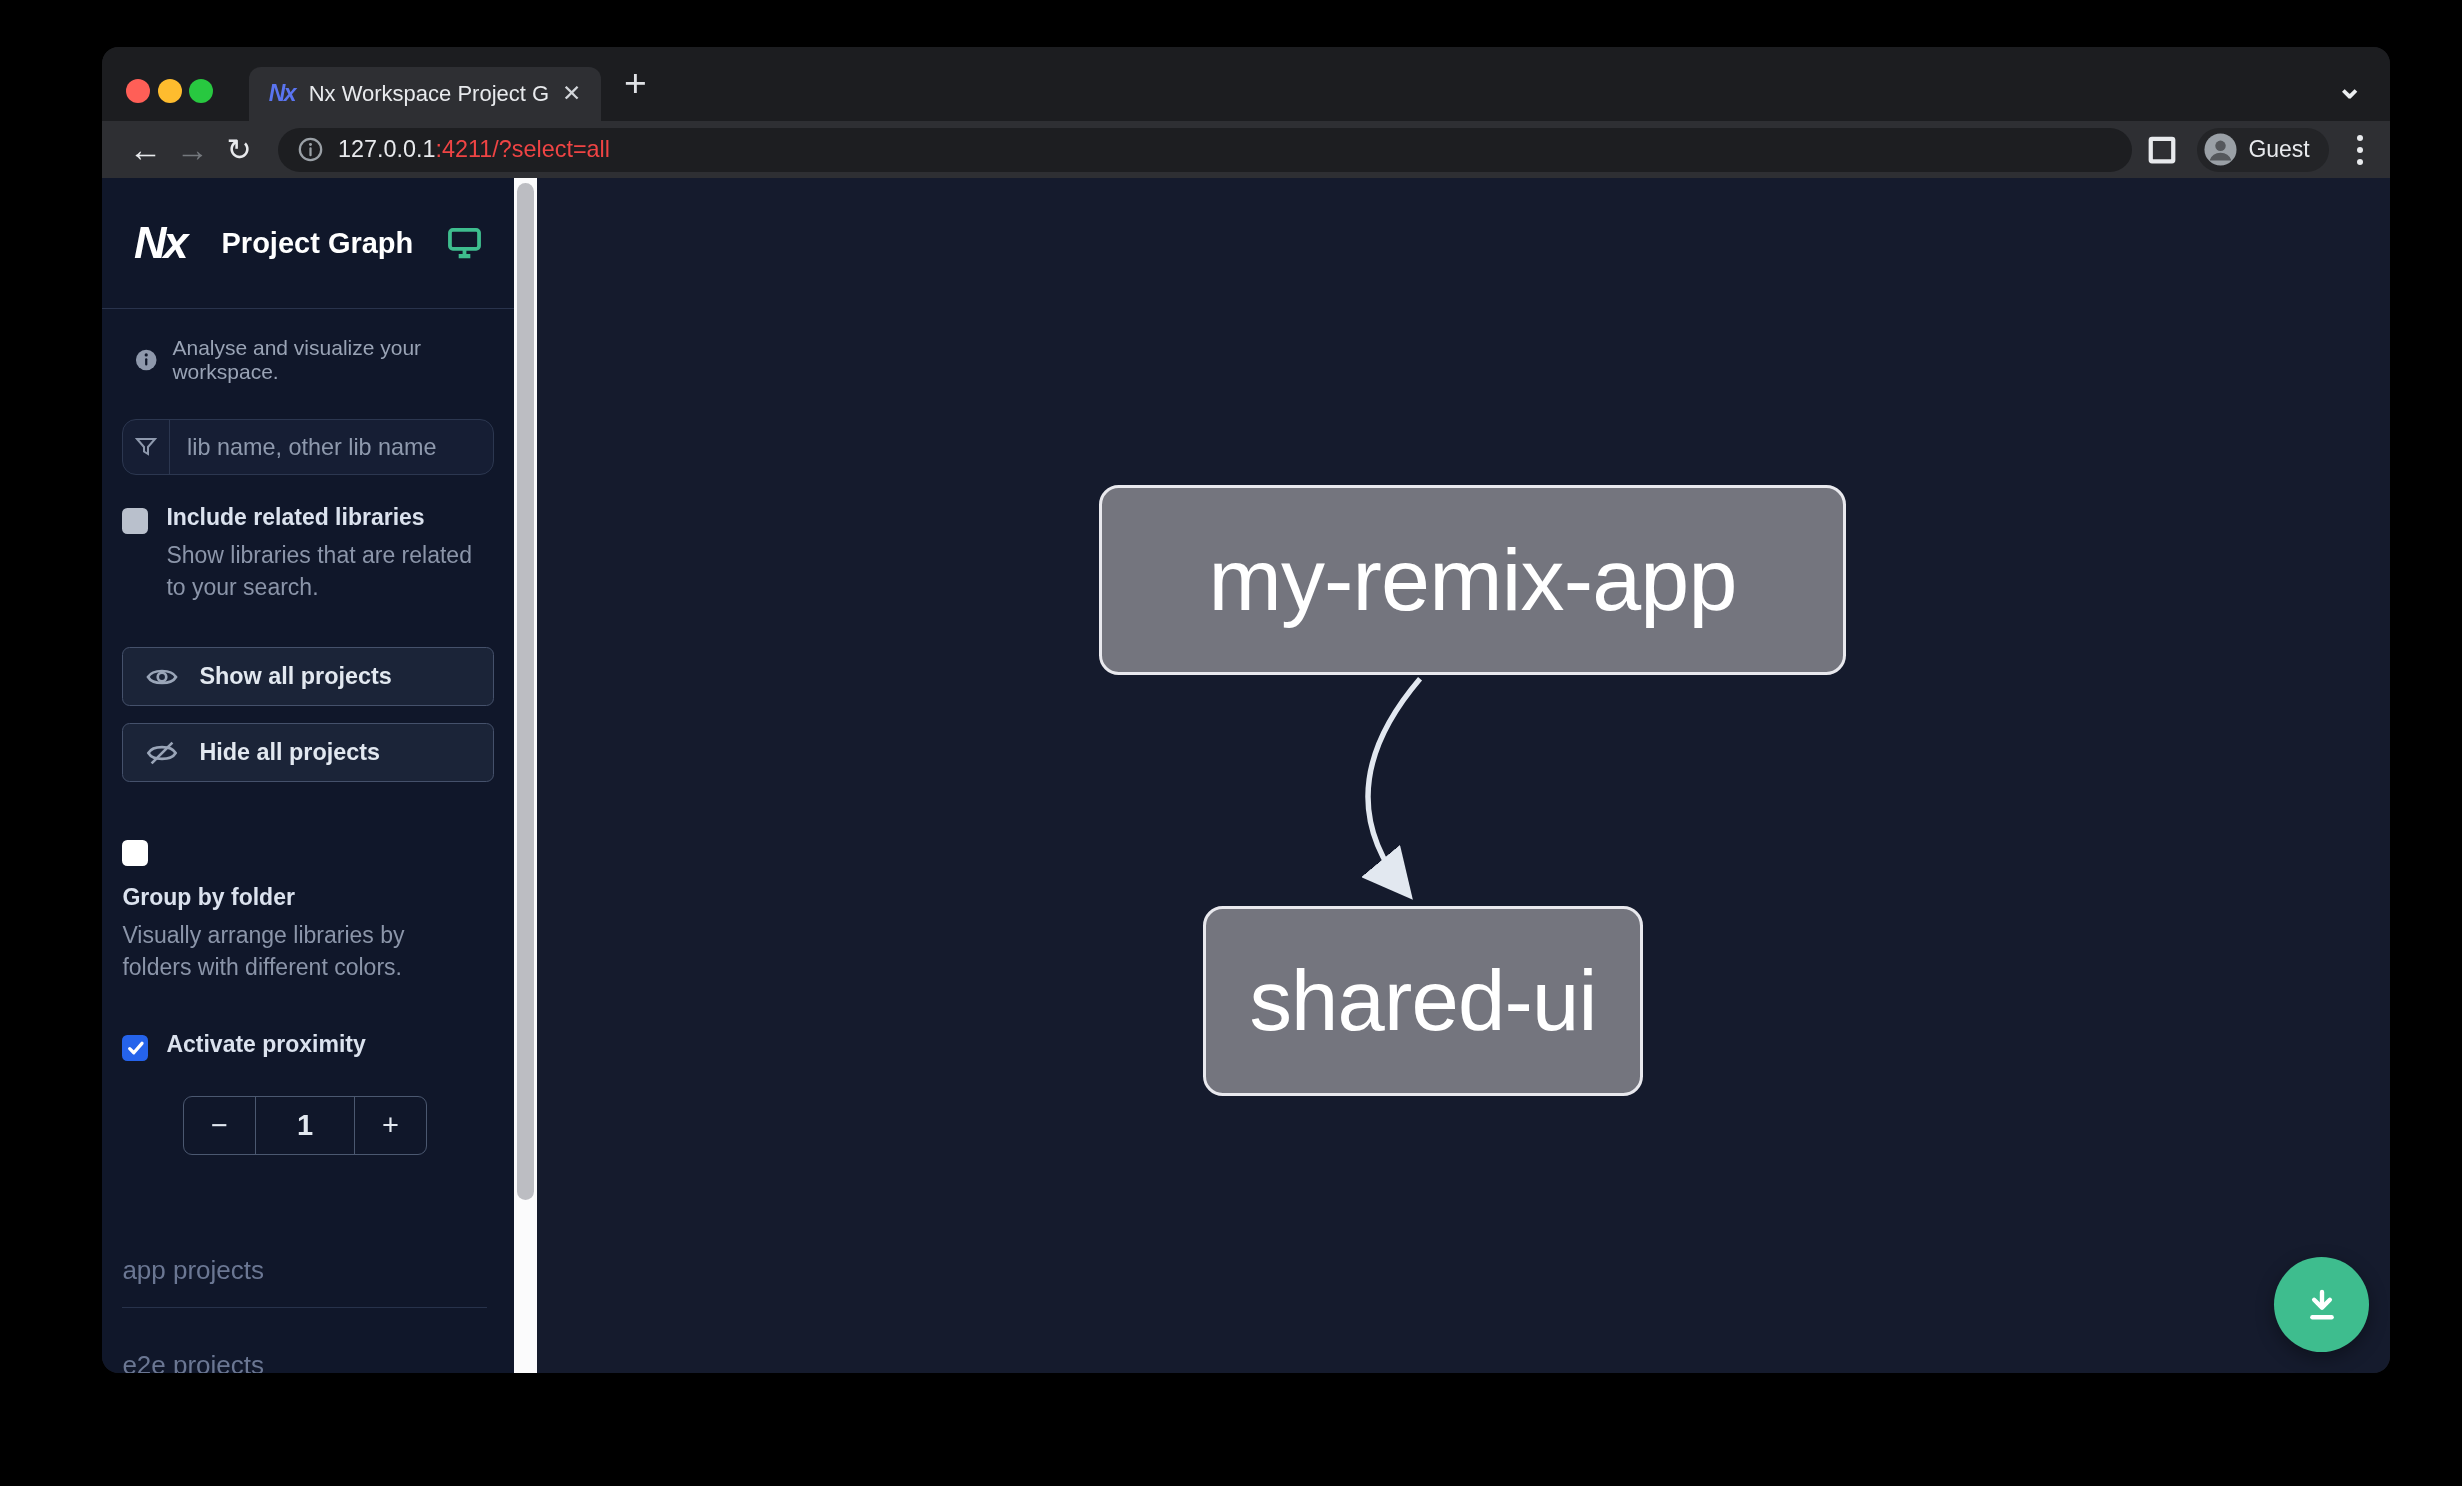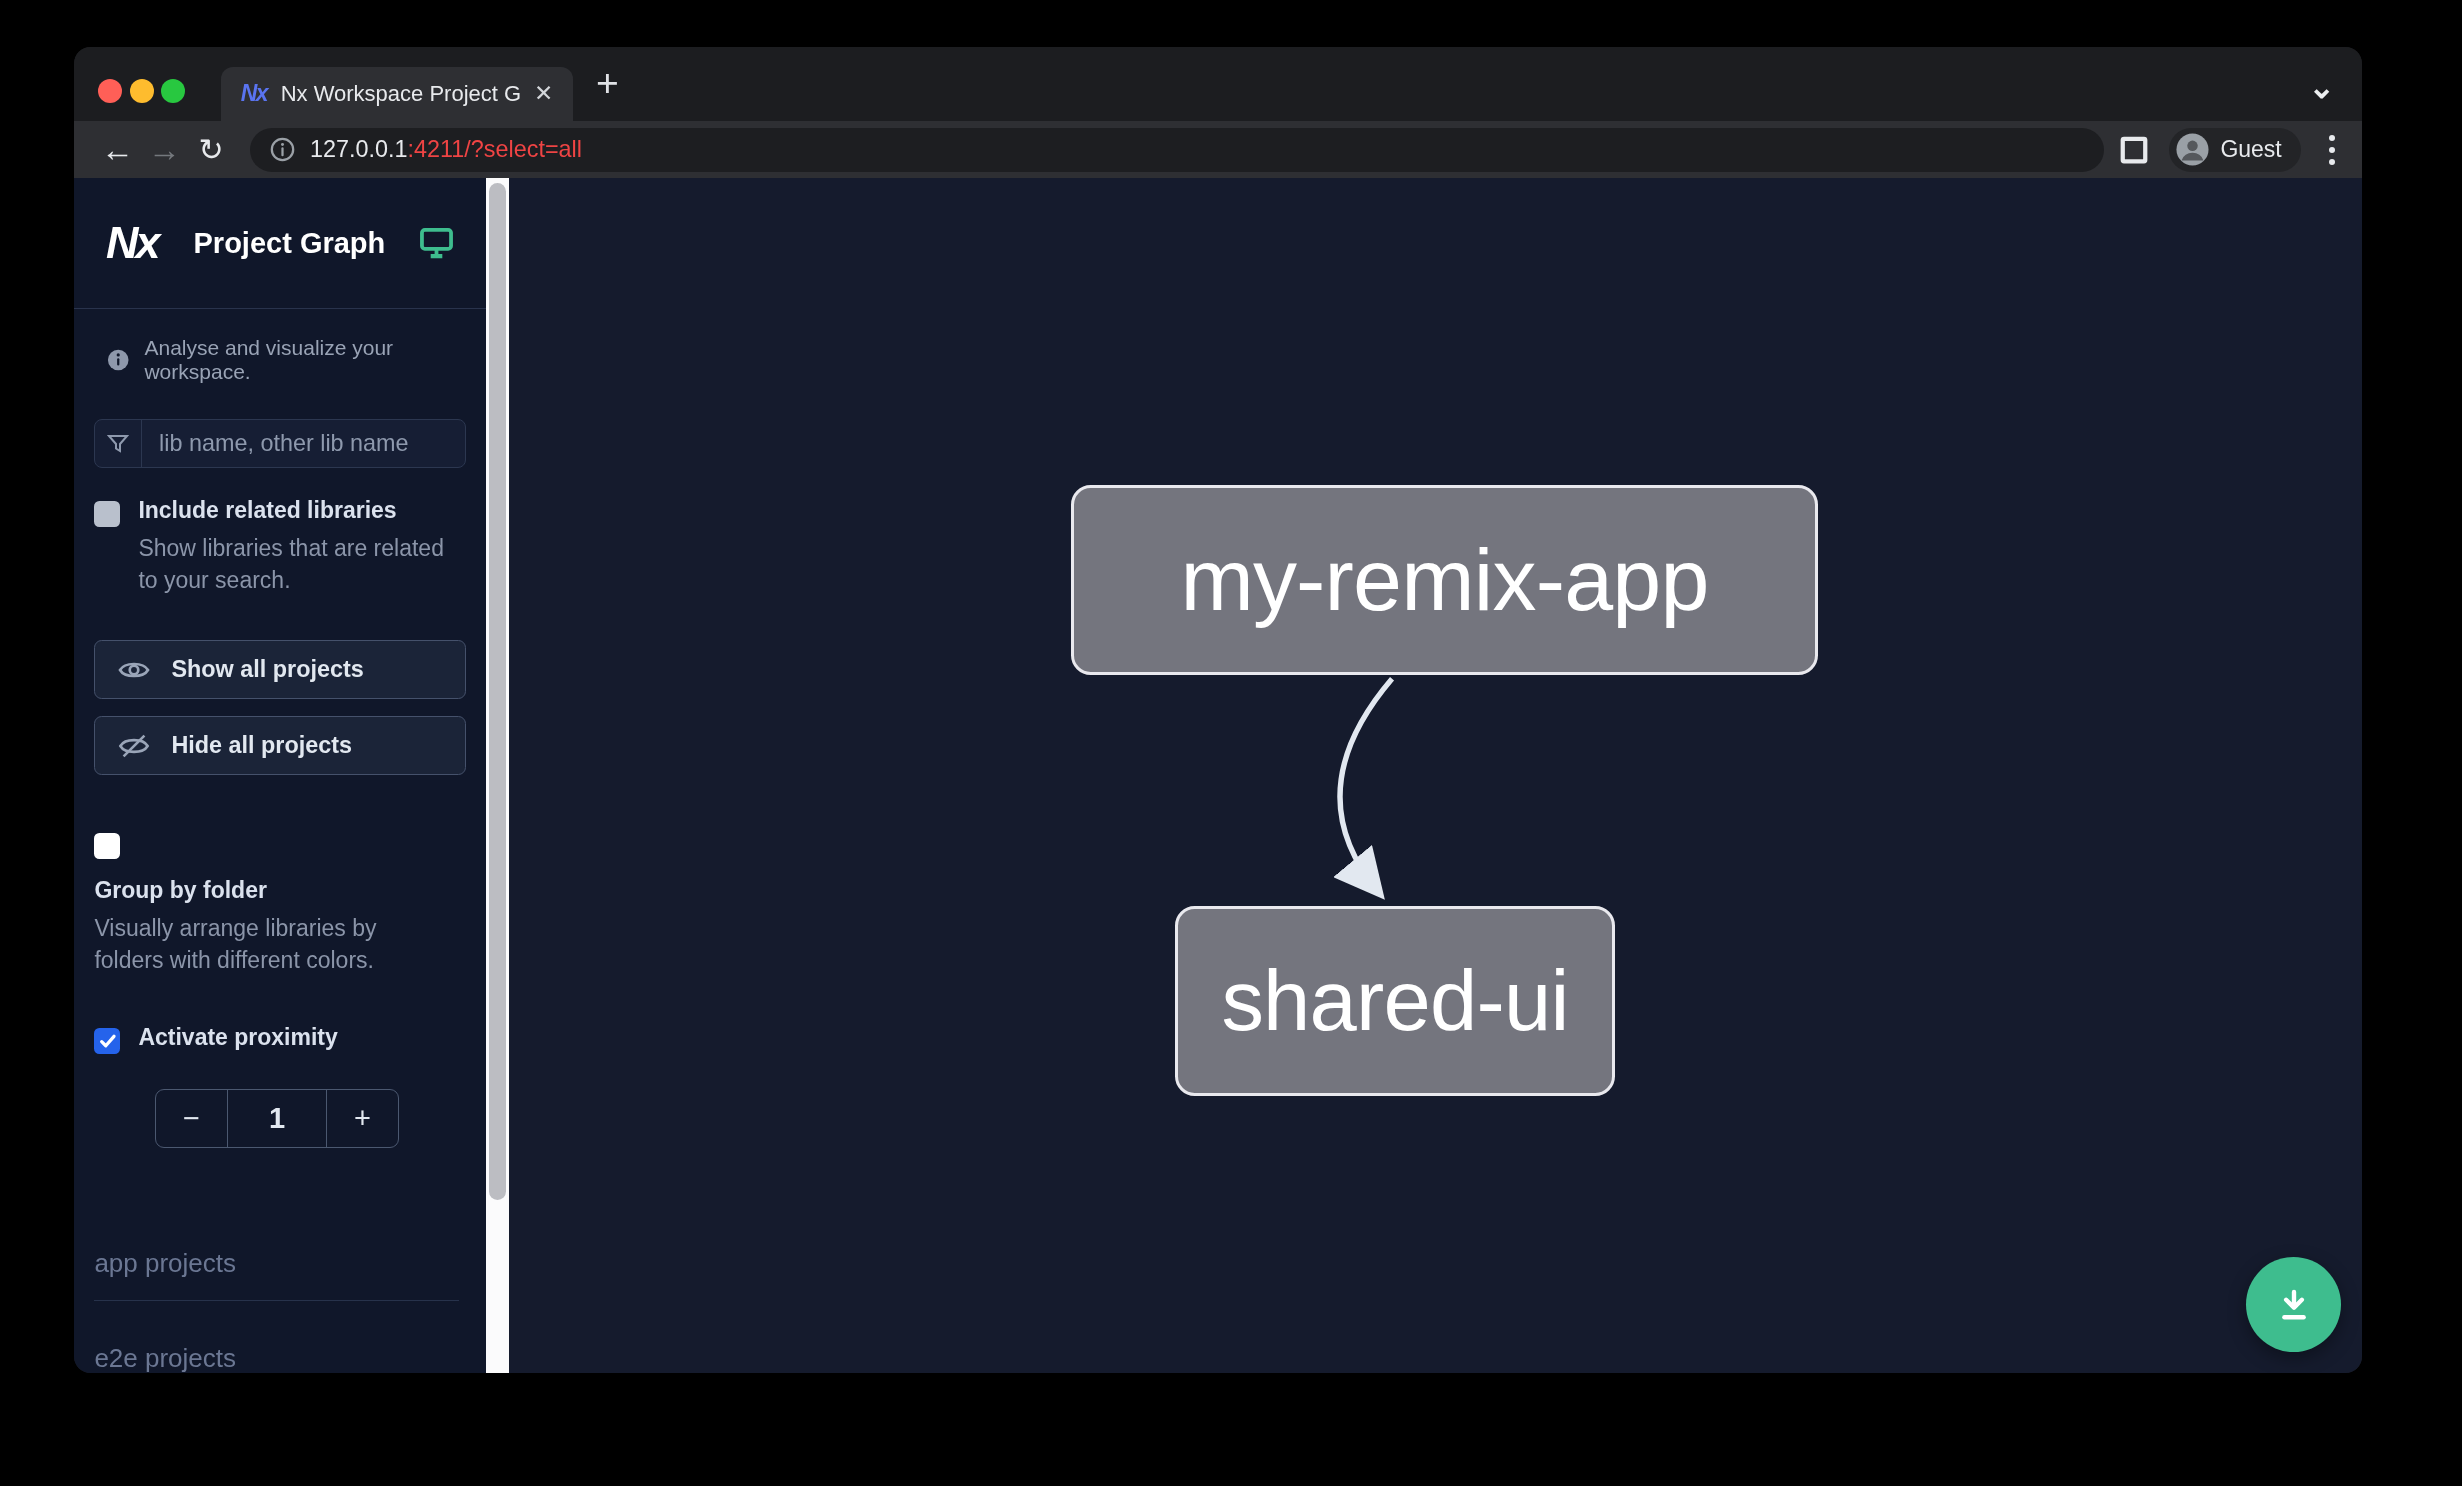--- a/index.html
+++ b/index.html
@@ -4,21 +4,21 @@
 <style>
   * { box-sizing: border-box; margin: 0; padding: 0; }
   html, body { width: 2462px; height: 1487px; }
   body {
     background: #000;
     font-family: "Liberation Sans", sans-serif;
     position: relative;
     overflow: hidden;
   }
   .window {
-    position: absolute; left: 74px; top: 47px;
+    position: absolute; left: 102px; top: 47px;
     width: 2288px; height: 1326px;
     border-radius: 16.6px; overflow: hidden;
     background: #1c1d20;
     box-shadow: 0 30px 91px rgba(0,0,0,.65);
   }
   
   .tabstrip { position: relative; height: 74px; background: #1c1d20; }
   .traffic { position: absolute; left: 24px; top: 32px; display: flex; gap: 7.6px; }
   .traffic .dot { width: 24px; height: 24px; border-radius: 50%; }
   .dot-red { background: #ff5f57; }
@@ -69,22 +69,22 @@
     height: 131px; display: flex; align-items: center;
     padding: 0 32px; border-bottom: 0.8px solid #29334c;
   }
   .nx-logo { font-size: 45px; font-weight: 800; color: #fff; letter-spacing: -3px; font-style: italic; }
   .sb-title { margin-left: 36px; font-size: 29px; font-weight: 700; color: #fff; flex: 1; }
   .sb-tagline {
     display: flex; align-items: center; gap: 15px;
     padding: 27px 30px 0 33px; font-size: 21px; color: #99a3b5;
   }
   .search-box {
-    margin: 35px 20.4px 0; height: 49px;
-    border: 1.5px solid #2c3750; background: #161e34; border-radius: 8px;
+    margin: 35px 20.4px 0; height: 56px;
+    border: 1.5px solid #2c3750; background: #161e34; border-radius: 14px;
     display: flex; align-items: center; overflow: hidden;
   }
   .funnel-seg {
     width: 47px; height: 100%; display: flex; align-items: center; justify-content: center;
     border-right: 1.5px solid #2c3750; flex: none;
   }
   .search-box input {
     flex: 1; background: transparent; border: none; outline: none;
     font-family: "Liberation Sans", sans-serif;
     font-size: 23.4px; color: #e2e8f0; padding: 0 16.6px;

